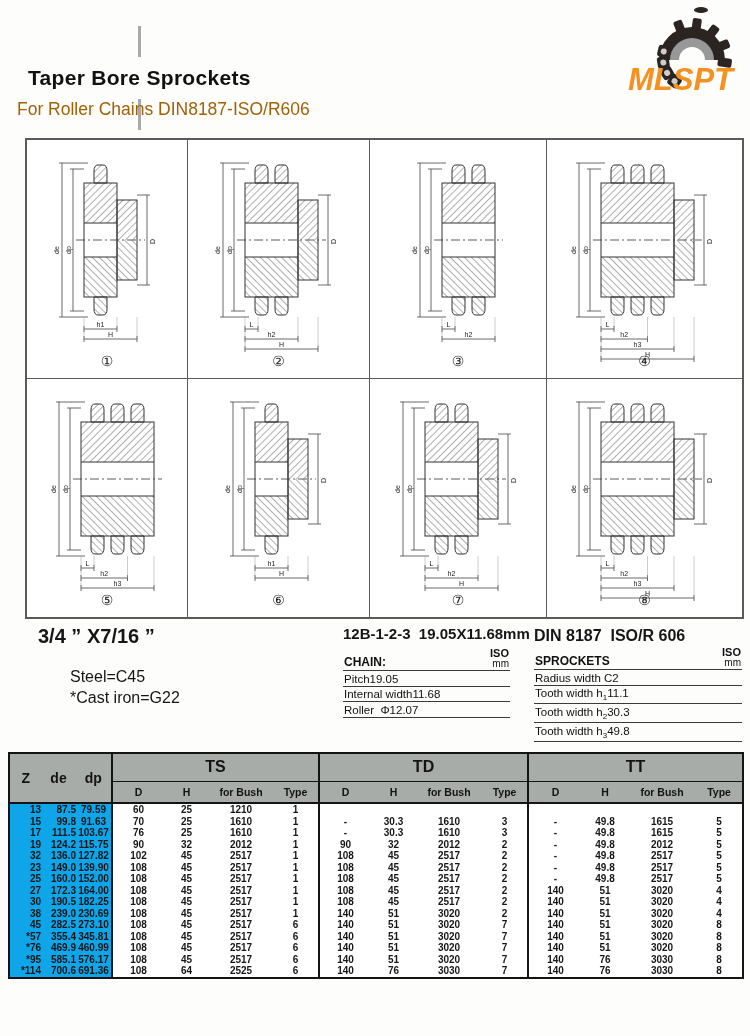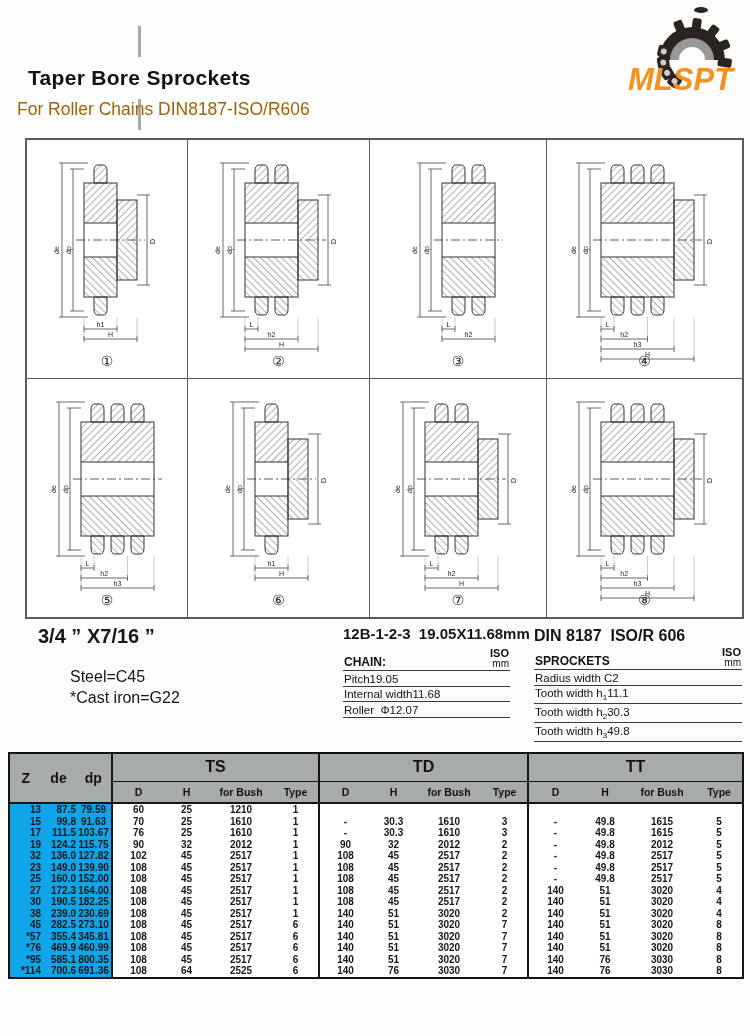--- a/index.html
+++ b/index.html
@@ -848,21 +848,21 @@
           <td class="dc">3020</td>
           <td class="dc">7</td>
           <td class="dc gb">140</td>
           <td class="dc">51</td>
           <td class="dc">3020</td>
           <td class="dc">8</td>
         </tr>
         <tr class="drow">
           <td class="zc z1">*95</td>
           <td class="zc z2">585.1</td>
-          <td class="zc z3">800.35</td>
+          <td class="zc z3">576.17</td>
           <td class="dc gb">108</td>
           <td class="dc">45</td>
           <td class="dc">2517</td>
           <td class="dc">6</td>
           <td class="dc gb">140</td>
           <td class="dc">51</td>
           <td class="dc">3020</td>
           <td class="dc">7</td>
           <td class="dc gb">140</td>
           <td class="dc">76</td>

